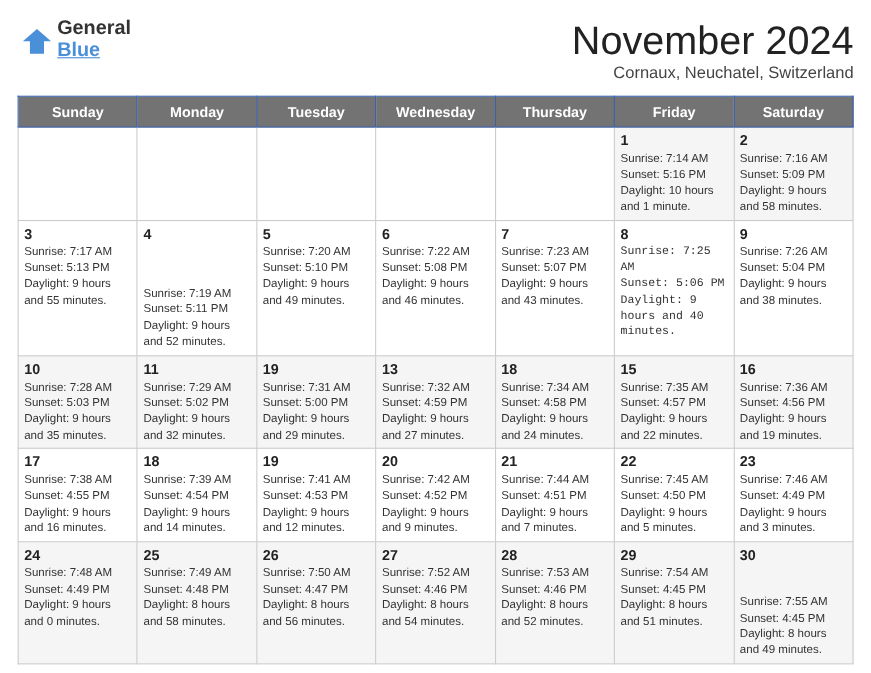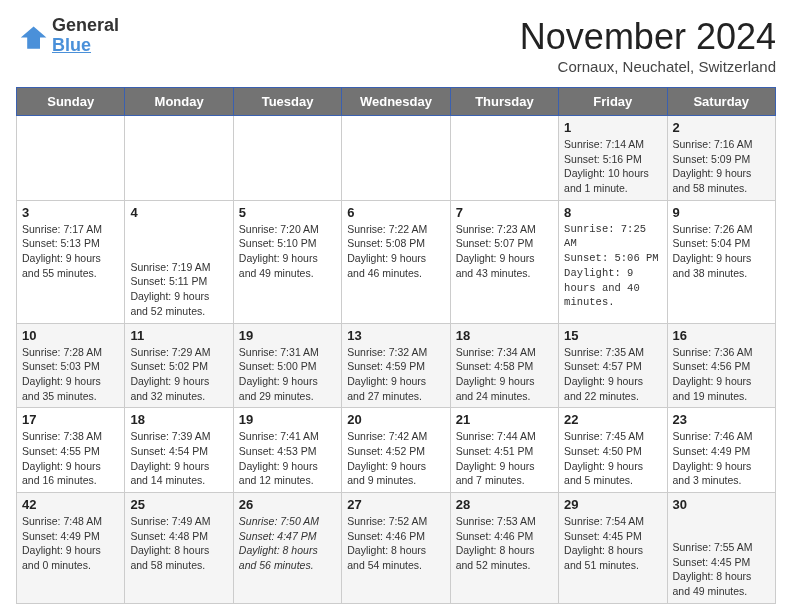--- a/index.html
+++ b/index.html
@@ -265,34 +265,34 @@
         </td>
         <td>
           <span class="day-num">23</span>
           <div class="day-info" style="white-space: pre-line;">Sunrise: 7:46 AM
 Sunset: 4:49 PM
 Daylight: 9 hours and 3 minutes.</div>
         </td>
       </tr>
       <tr>
         <td>
-          <span class="day-num">42</span>
+          <span class="day-num">24</span>
           <div class="day-info" style="white-space: pre-line;">Sunrise: 7:48 AM
 Sunset: 4:49 PM
 Daylight: 9 hours and 0 minutes.</div>
         </td>
         <td>
           <span class="day-num">25</span>
           <div class="day-info" style="white-space: pre-line;">Sunrise: 7:49 AM
 Sunset: 4:48 PM
 Daylight: 8 hours and 58 minutes.</div>
         </td>
         <td>
           <span class="day-num">26</span>
-          <div class="day-info" style="white-space: pre-line; font-style: italic;">Sunrise: 7:50 AM
+          <div class="day-info" style="white-space: pre-line;">Sunrise: 7:50 AM
 Sunset: 4:47 PM
 Daylight: 8 hours and 56 minutes.</div>
         </td>
         <td>
           <span class="day-num">27</span>
           <div class="day-info" style="white-space: pre-line;">Sunrise: 7:52 AM
 Sunset: 4:46 PM
 Daylight: 8 hours and 54 minutes.</div>
         </td>
         <td>

